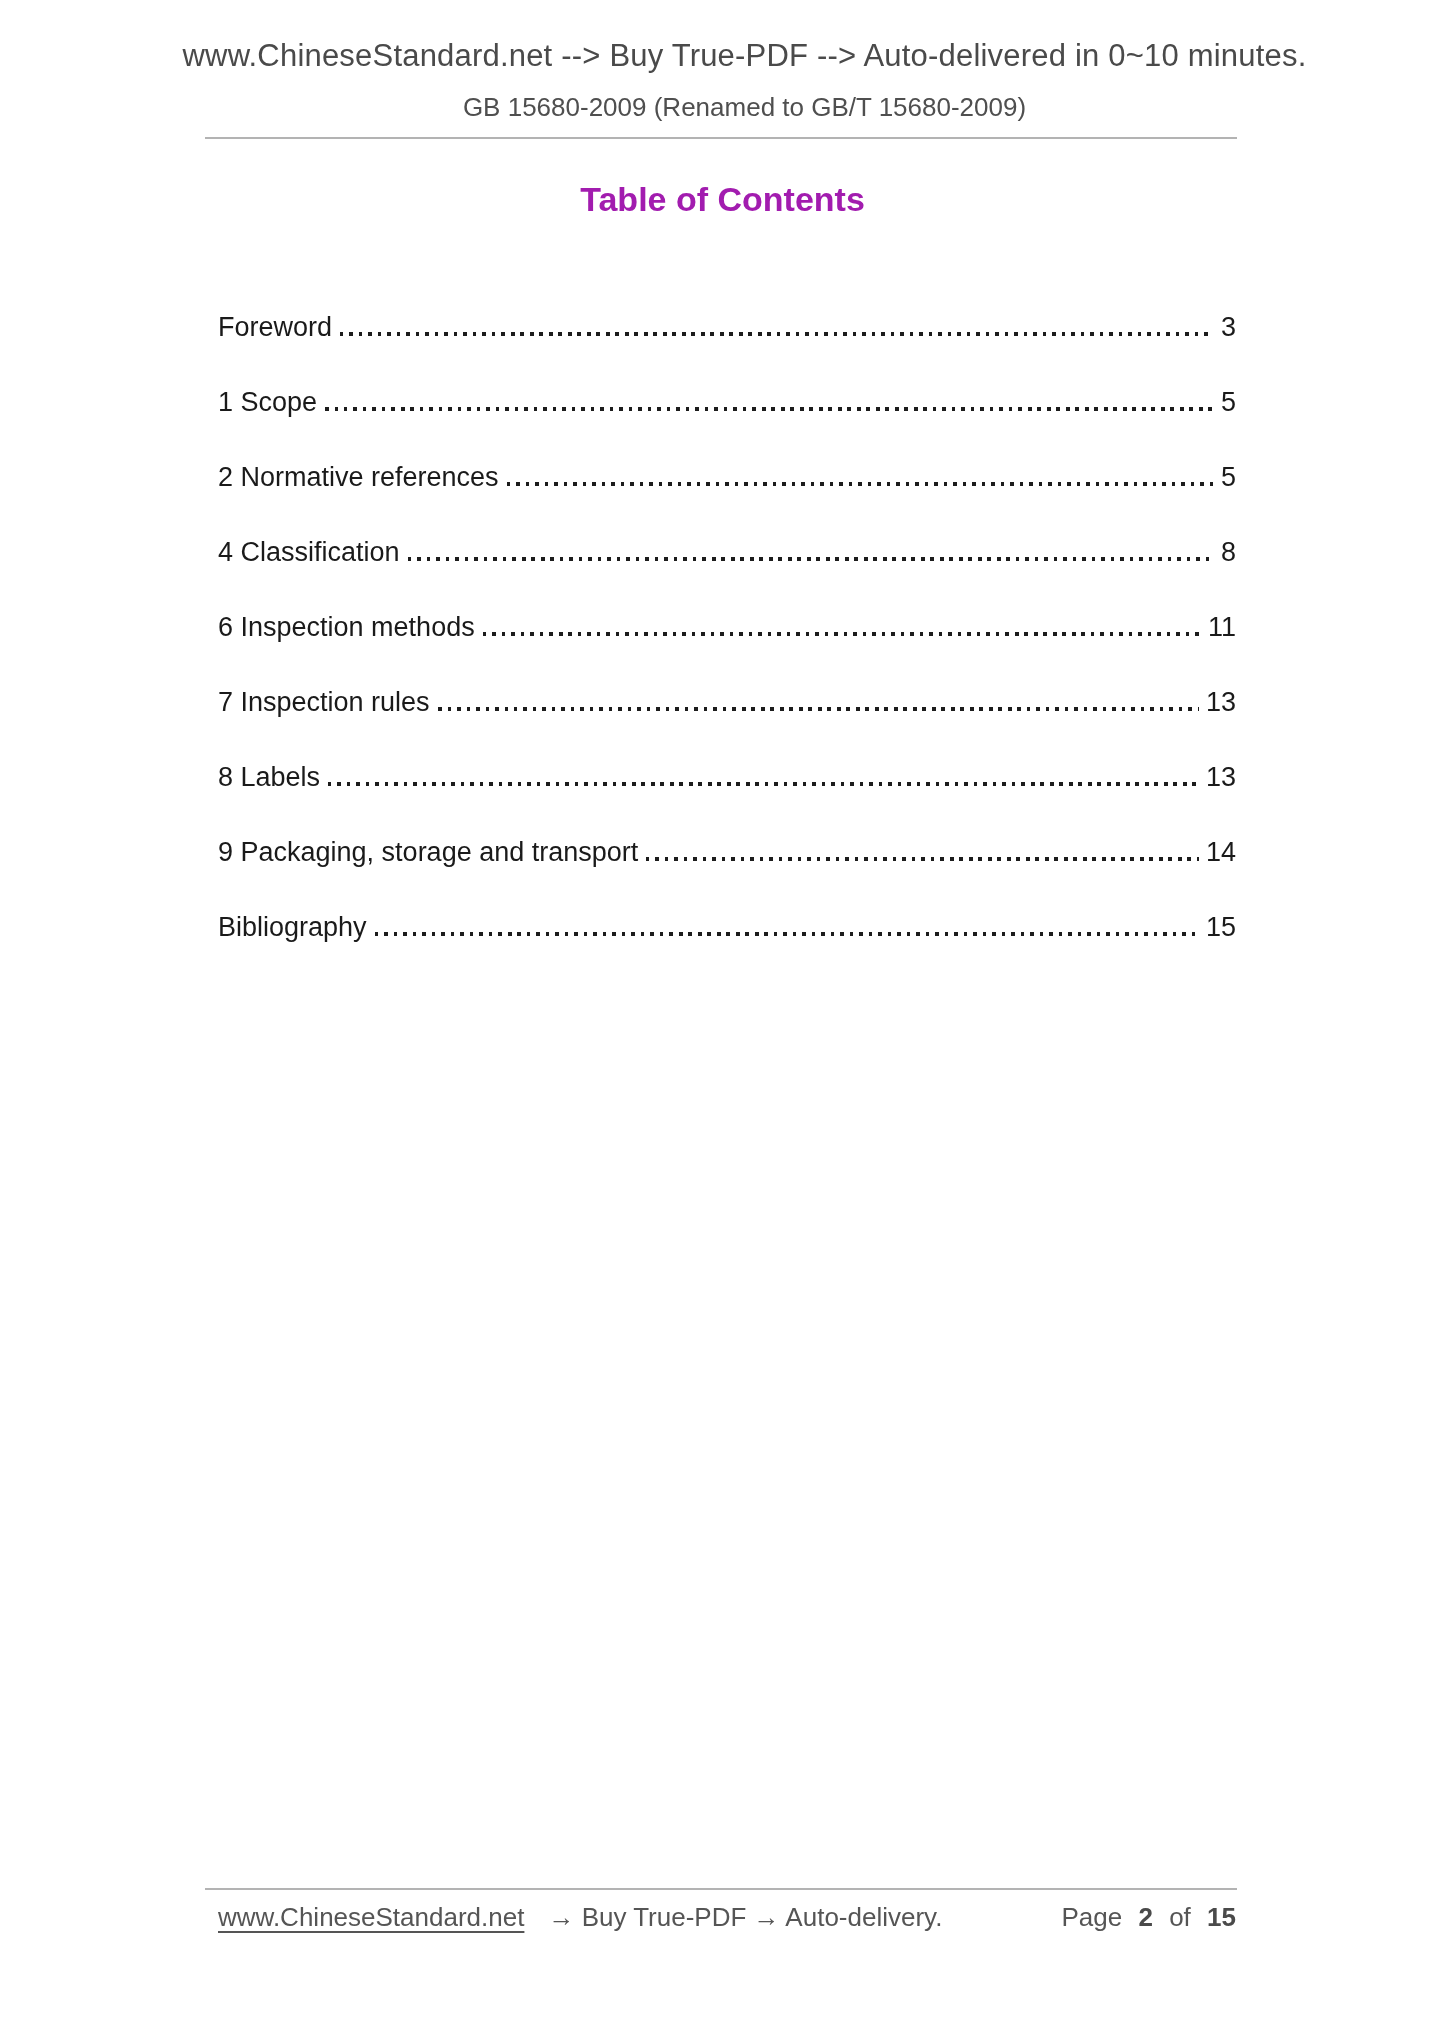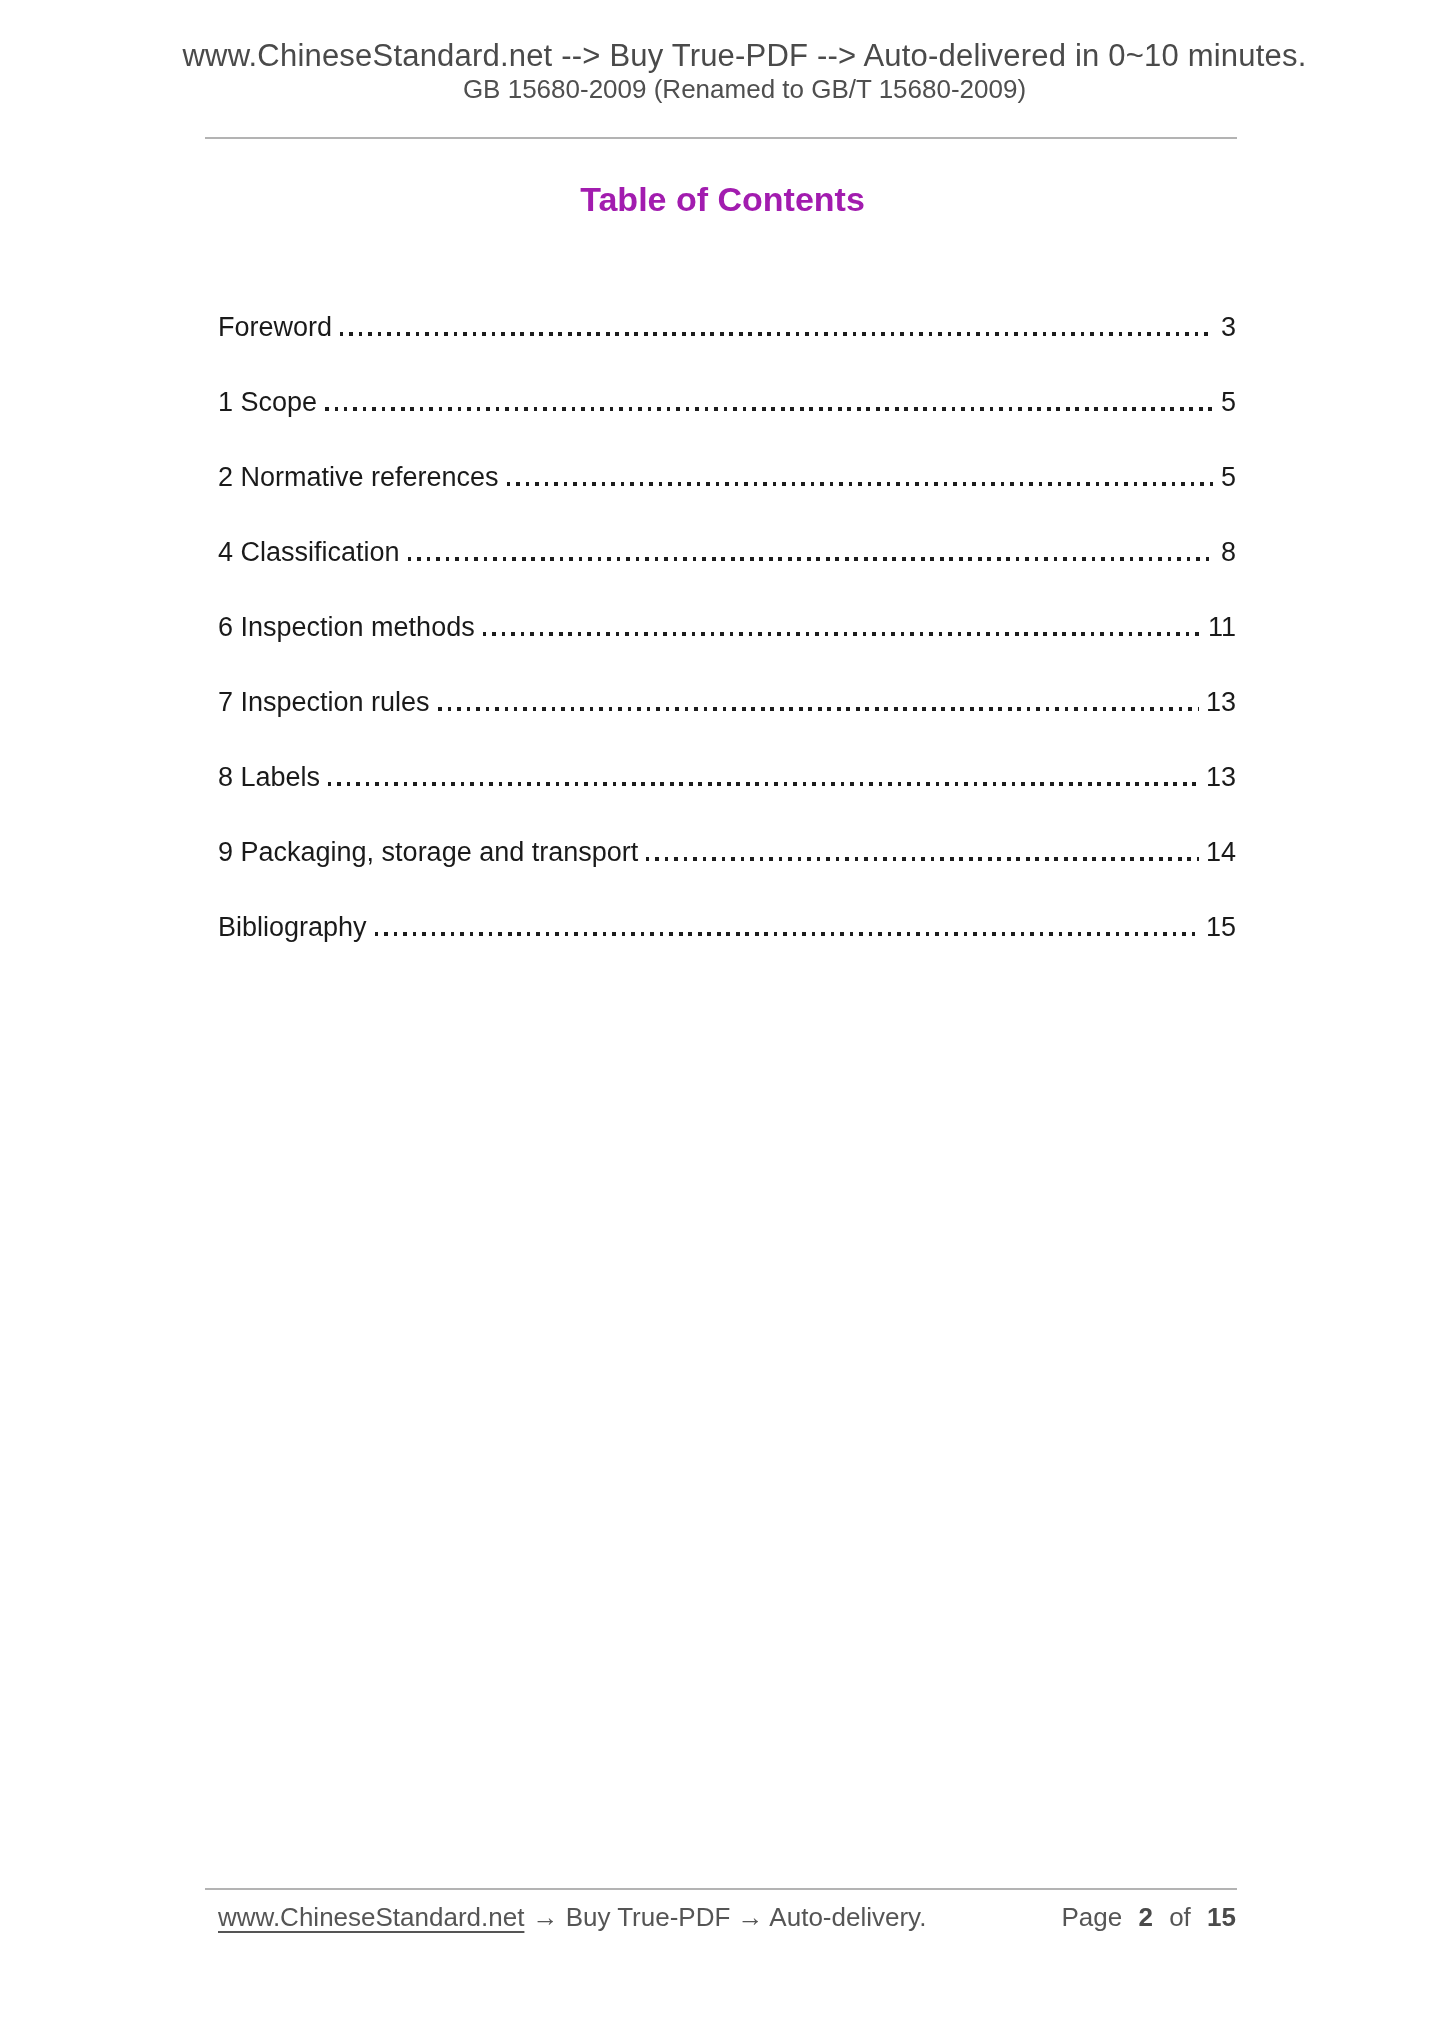--- a/index.html
+++ b/index.html
@@ -24,20 +24,21 @@
     padding-left: 44px;
   }
   .header-line1 {
     font-size: 31px;
     color: #4a4a4a;
     letter-spacing: 0.2px;
   }
   .header-line2 {
     font-size: 26px;
     color: #4f4f4f;
+    margin-top: 18px;
   }
   .rule {
     position: absolute;
     left: 205px;
     width: 1032px;
     border-top: 2px solid #b3b3b3;
   }
   .rule-top { top: 137px; }
   .rule-bottom { top: 1888px; }
   .doc-title {
@@ -90,21 +91,21 @@
     font-size: 26px;
     color: #555555;
   }
   .footer-left { white-space: nowrap; }
   .footer-link {
     color: #555555;
     text-decoration: underline;
     text-underline-offset: 5px;
     cursor: pointer;
   }
-  .footer-rest { margin-left: 8px; }
+  .footer-rest { margin-left: 24px; }
   .footer-right { white-space: nowrap; }
   .footer-right span { margin-left: 9px; }
   .footer-right span:first-child { margin-left: 16px; }
   .bold-num { font-weight: bold; color: #4a4a4a; }
 </style>
 </head>
 <body>
 
 <div class="page">
 

